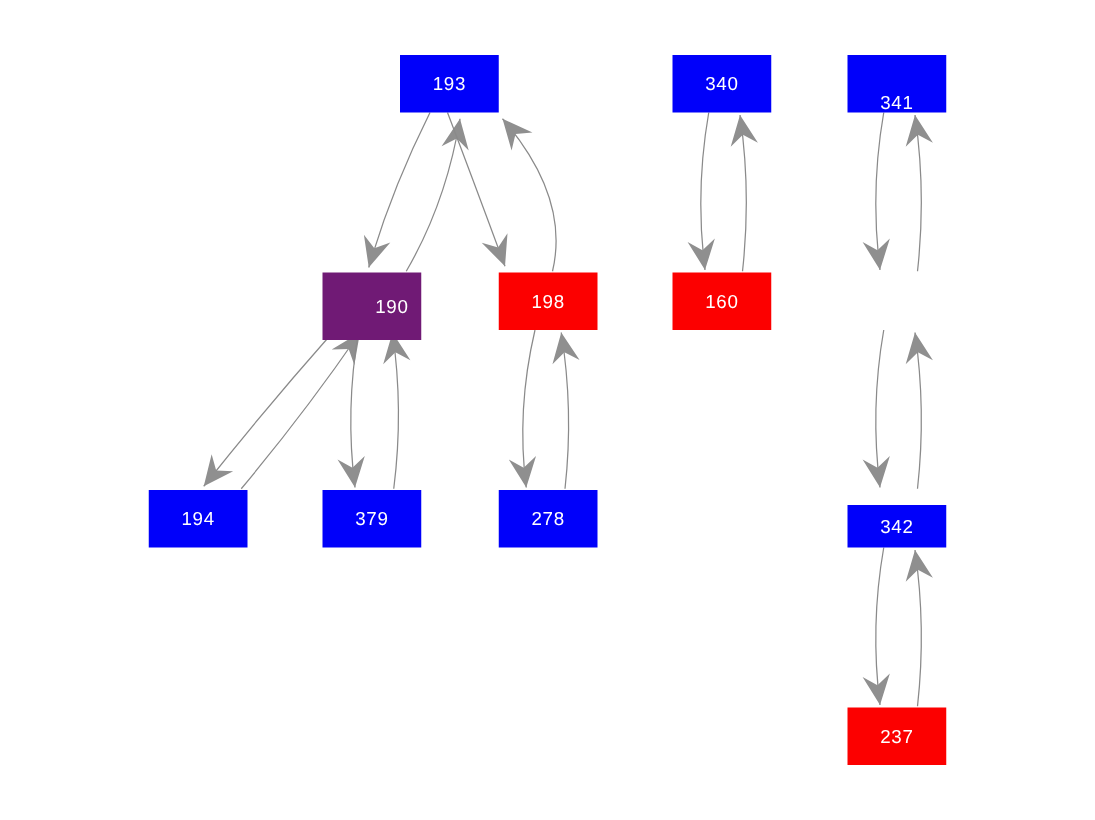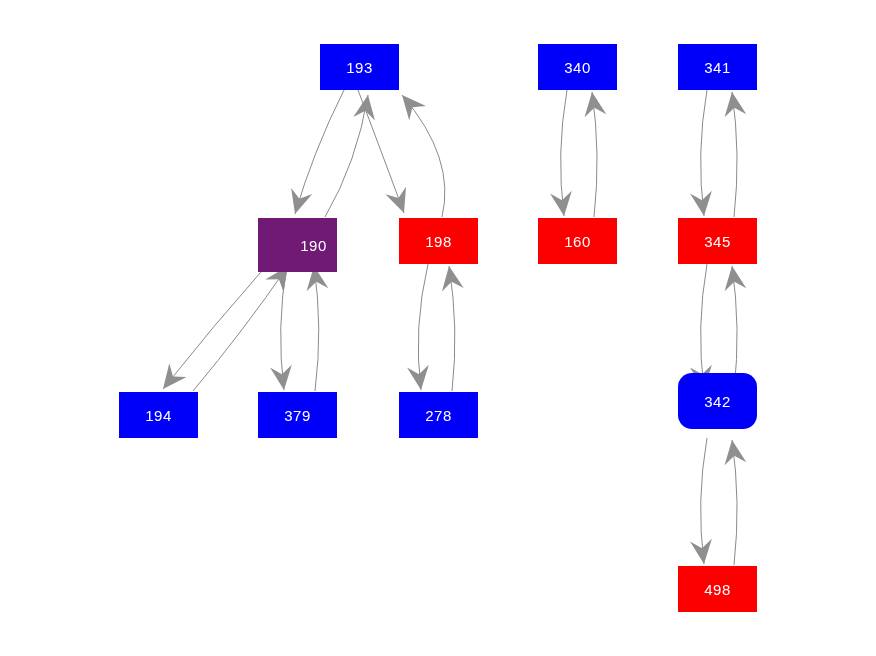--- a/index.html
+++ b/index.html
@@ -81,43 +81,40 @@
       <polygon points="0,0 -24,11 -16,0 -24,-11" fill="#8f8f8f" transform="translate(704,564) rotate(82.76307797403199)"></polygon>
       <path d="M 734 565 Q 741 502 732 440" class="edge-line" stroke="#8a8a8a"></path>
       <polygon points="0,0 -24,11 -16,0 -24,-11" fill="#8f8f8f" transform="translate(732,440) rotate(-98.25943797987881)"></polygon>
     </svg>
 <div class="node" style="left: 320px; top: 44px; width: 79px; height: 46px; background: rgb(0, 0, 250);">
       <span class="label" style="color: rgb(255, 255, 255); font-size: 15px;">193</span>
     </div>
     <div class="node" style="left: 538px; top: 44px; width: 79px; height: 46px; background: rgb(0, 0, 250);">
       <span class="label" style="color: rgb(255, 255, 255); font-size: 15px;">340</span>
     </div>
-    <div class="node" style="left: 678px; top: 44px; width: 79px; height: 46px; background: rgb(0, 0, 250);">
+    <div class="node" style="left: 678px; top: 44px; width: 79px; height: 46px; background: rgb(0, 0, 250); align-items: flex-end;">
       <span class="label" style="color: rgb(255, 255, 255); font-size: 15px;">341</span>
     </div>
     <div class="node" style="left: 258px; top: 218px; width: 79px; height: 54px; background: #701a75; padding-left: 32px;">
       <span class="label" style="color: rgb(255, 255, 255); font-size: 15px;">190</span>
     </div>
     <div class="node" style="left: 399px; top: 218px; width: 79px; height: 46px; background: rgb(252, 0, 0);">
       <span class="label" style="color: rgb(255, 255, 255); font-size: 15px;">198</span>
     </div>
     <div class="node" style="left: 538px; top: 218px; width: 79px; height: 46px; background: rgb(252, 0, 0);">
       <span class="label" style="color: rgb(255, 255, 255); font-size: 15px;">160</span>
     </div>
-    <div class="node" style="left: 678px; top: 218px; width: 79px; height: 46px; background: rgb(252, 0, 0);">
-      <span class="label" style="color: rgb(255, 255, 255); font-size: 15px;">345</span>
-    </div>
     <div class="node" style="left: 119px; top: 392px; width: 79px; height: 46px; background: rgb(0, 0, 250);">
       <span class="label" style="color: rgb(255, 255, 255); font-size: 15px;">194</span>
     </div>
     <div class="node" style="left: 258px; top: 392px; width: 79px; height: 46px; background: rgb(0, 0, 250); align-items: center;">
       <span class="label" style="color: rgb(255, 255, 255); font-size: 15px;">379</span>
     </div>
     <div class="node" style="left: 399px; top: 392px; width: 79px; height: 46px; background: rgb(0, 0, 250); justify-content: center;">
       <span class="label" style="color: rgb(255, 255, 255); font-size: 15px;">278</span>
     </div>
-    <div class="node" style="left: 678px; top: 373px; width: 79px; height: 56px; background: rgb(0, 0, 250); border-radius: 14px;">
+    <div class="node" style="left: 678px; top: 404px; width: 79px; height: 34px; background: rgb(0, 0, 250);">
       <span class="label" style="color: rgb(255, 255, 255); font-size: 15px;">342</span>
     </div>
     <div class="node" style="left: 678px; top: 566px; width: 79px; height: 46px; background: rgb(252, 0, 0);">
-      <span class="label" style="color: rgb(255, 255, 255); font-size: 15px;">498</span>
+      <span class="label" style="color: rgb(255, 255, 255); font-size: 15px;">237</span>
     </div>
   </div>
 
 </body></html>

